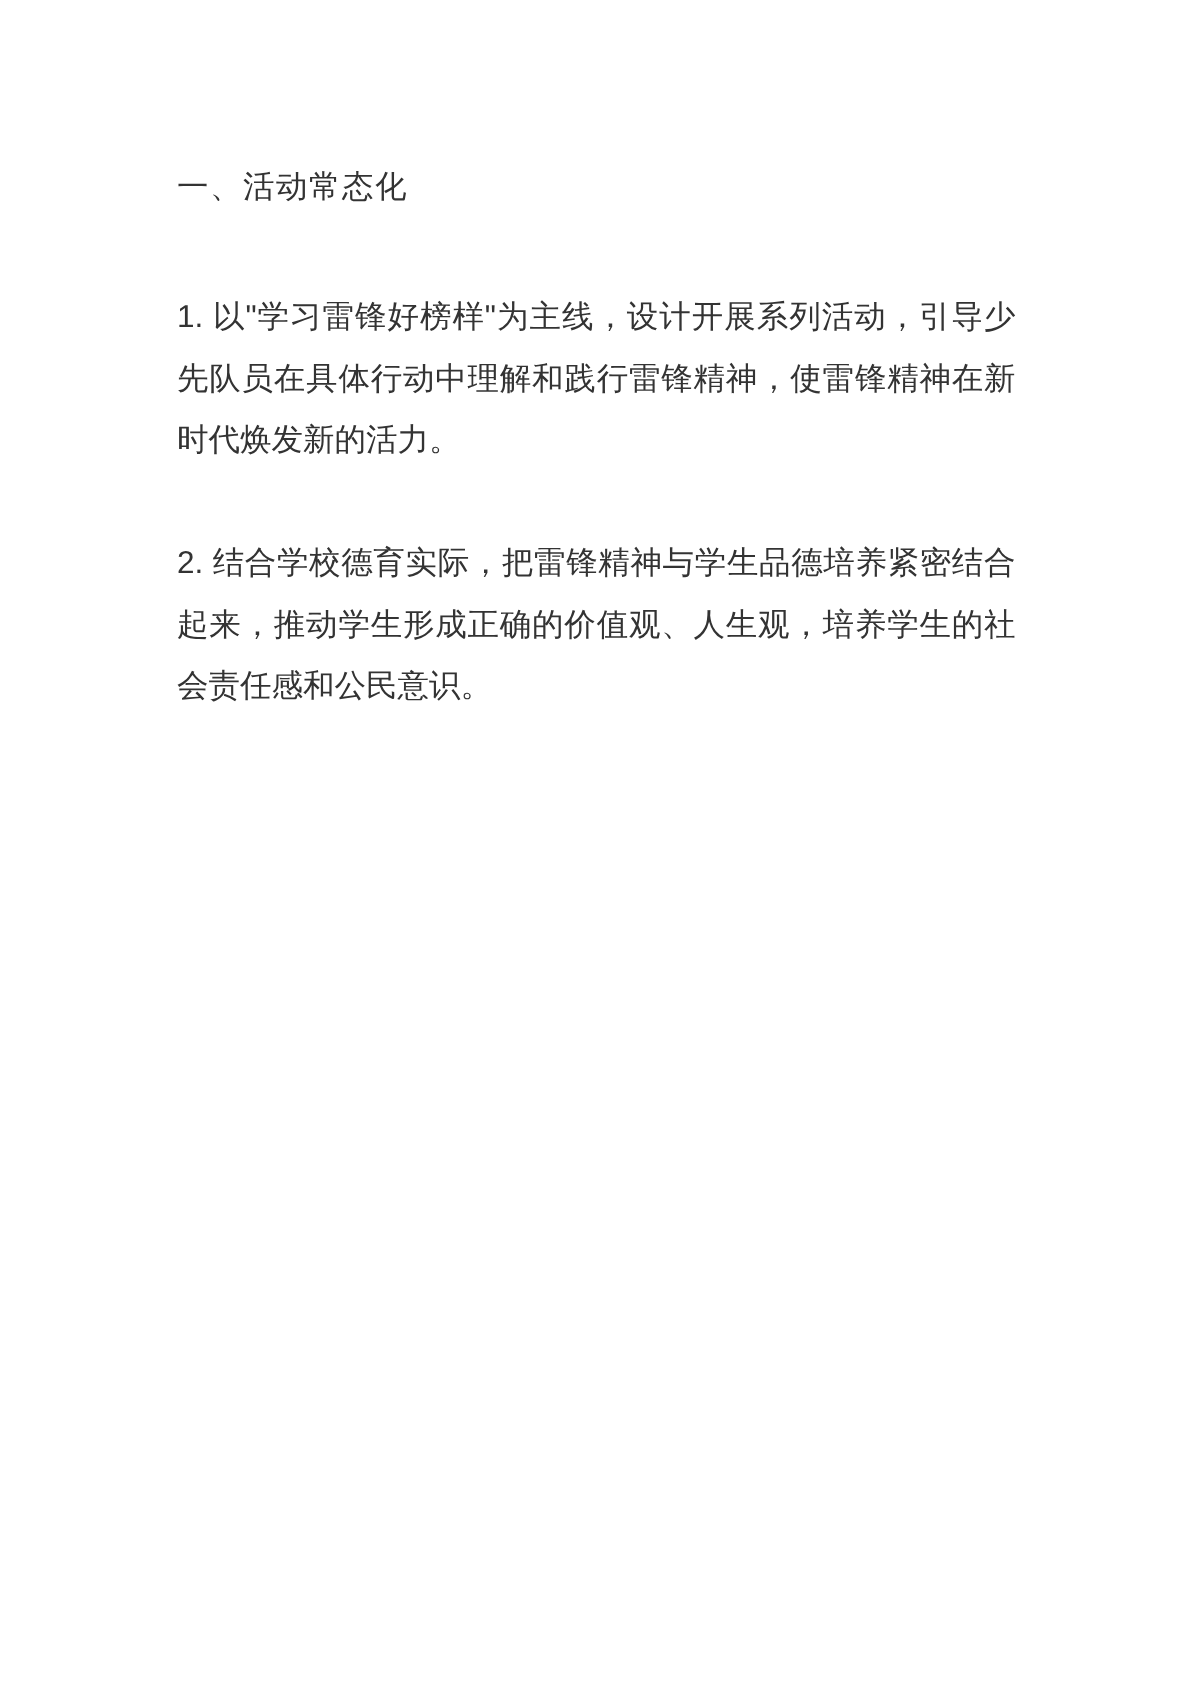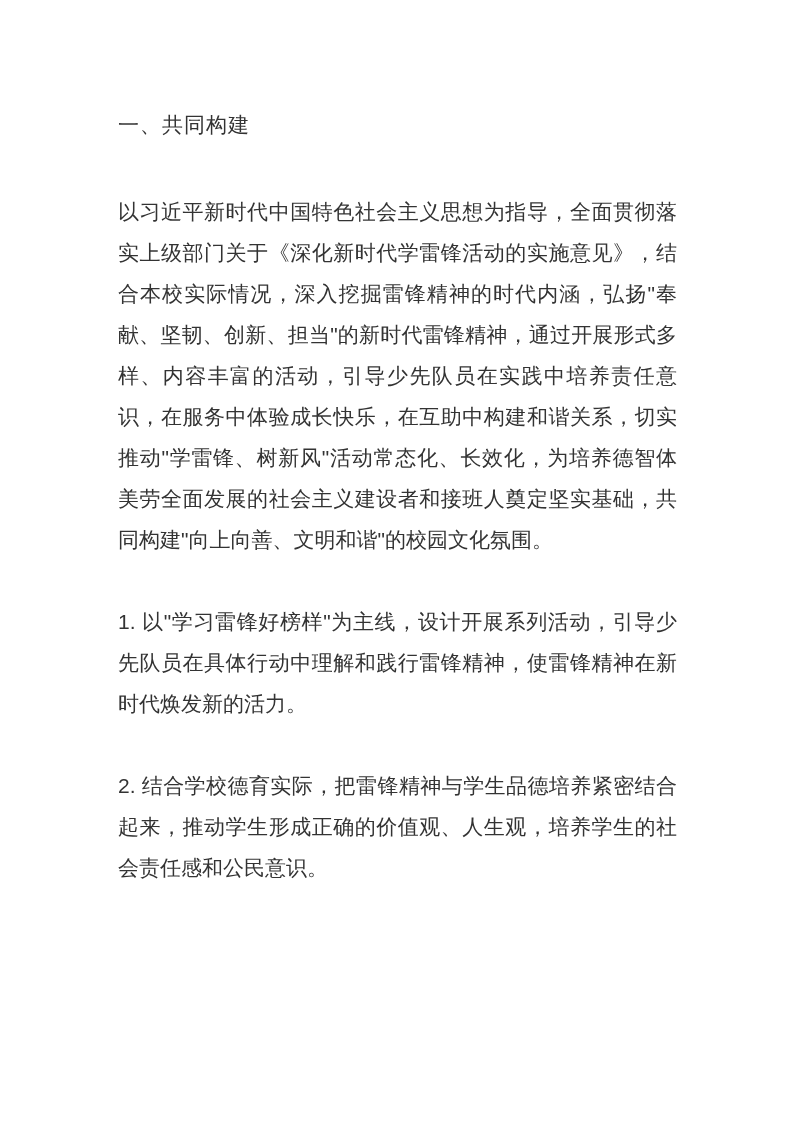--- a/index.html
+++ b/index.html
@@ -35,21 +35,20 @@
     line-height: 41px;
     margin: 0 0 41px 0;
     text-align: justify;
     text-justify: inter-character;
   }
 </style>
 </head>
 <body>
 
 <div class="page">
-  <h2 class="heading">一、共同构建</h2>
+  <h2 class="heading">一、活动常态化</h2>
 
-  <p class="para">以习近平新时代中国特色社会主义思想为指导，全面贯彻落实上级部门关于《深化新时代学雷锋活动的实施意见》，结合本校实际情况，深入挖掘雷锋精神的时代内涵，弘扬"奉献、坚韧、创新、担当"的新时代雷锋精神，通过开展形式多样、内容丰富的活动，引导少先队员在实践中培养责任意识，在服务中体验成长快乐，在互助中构建和谐关系，切实推动"学雷锋、树新风"活动常态化、长效化，为培养德智体美劳全面发展的社会主义建设者和接班人奠定坚实基础，共同构建"向上向善、文明和谐"的校园文化氛围。</p>
 
 
   <p class="para">1. 以"学习雷锋好榜样"为主线，设计开展系列活动，引导少先队员在具体行动中理解和践行雷锋精神，使雷锋精神在新时代焕发新的活力。</p>
 
   <p class="para">2. 结合学校德育实际，把雷锋精神与学生品德培养紧密结合起来，推动学生形成正确的价值观、人生观，培养学生的社会责任感和公民意识。</p>
 </div>
 
 </body></html>

